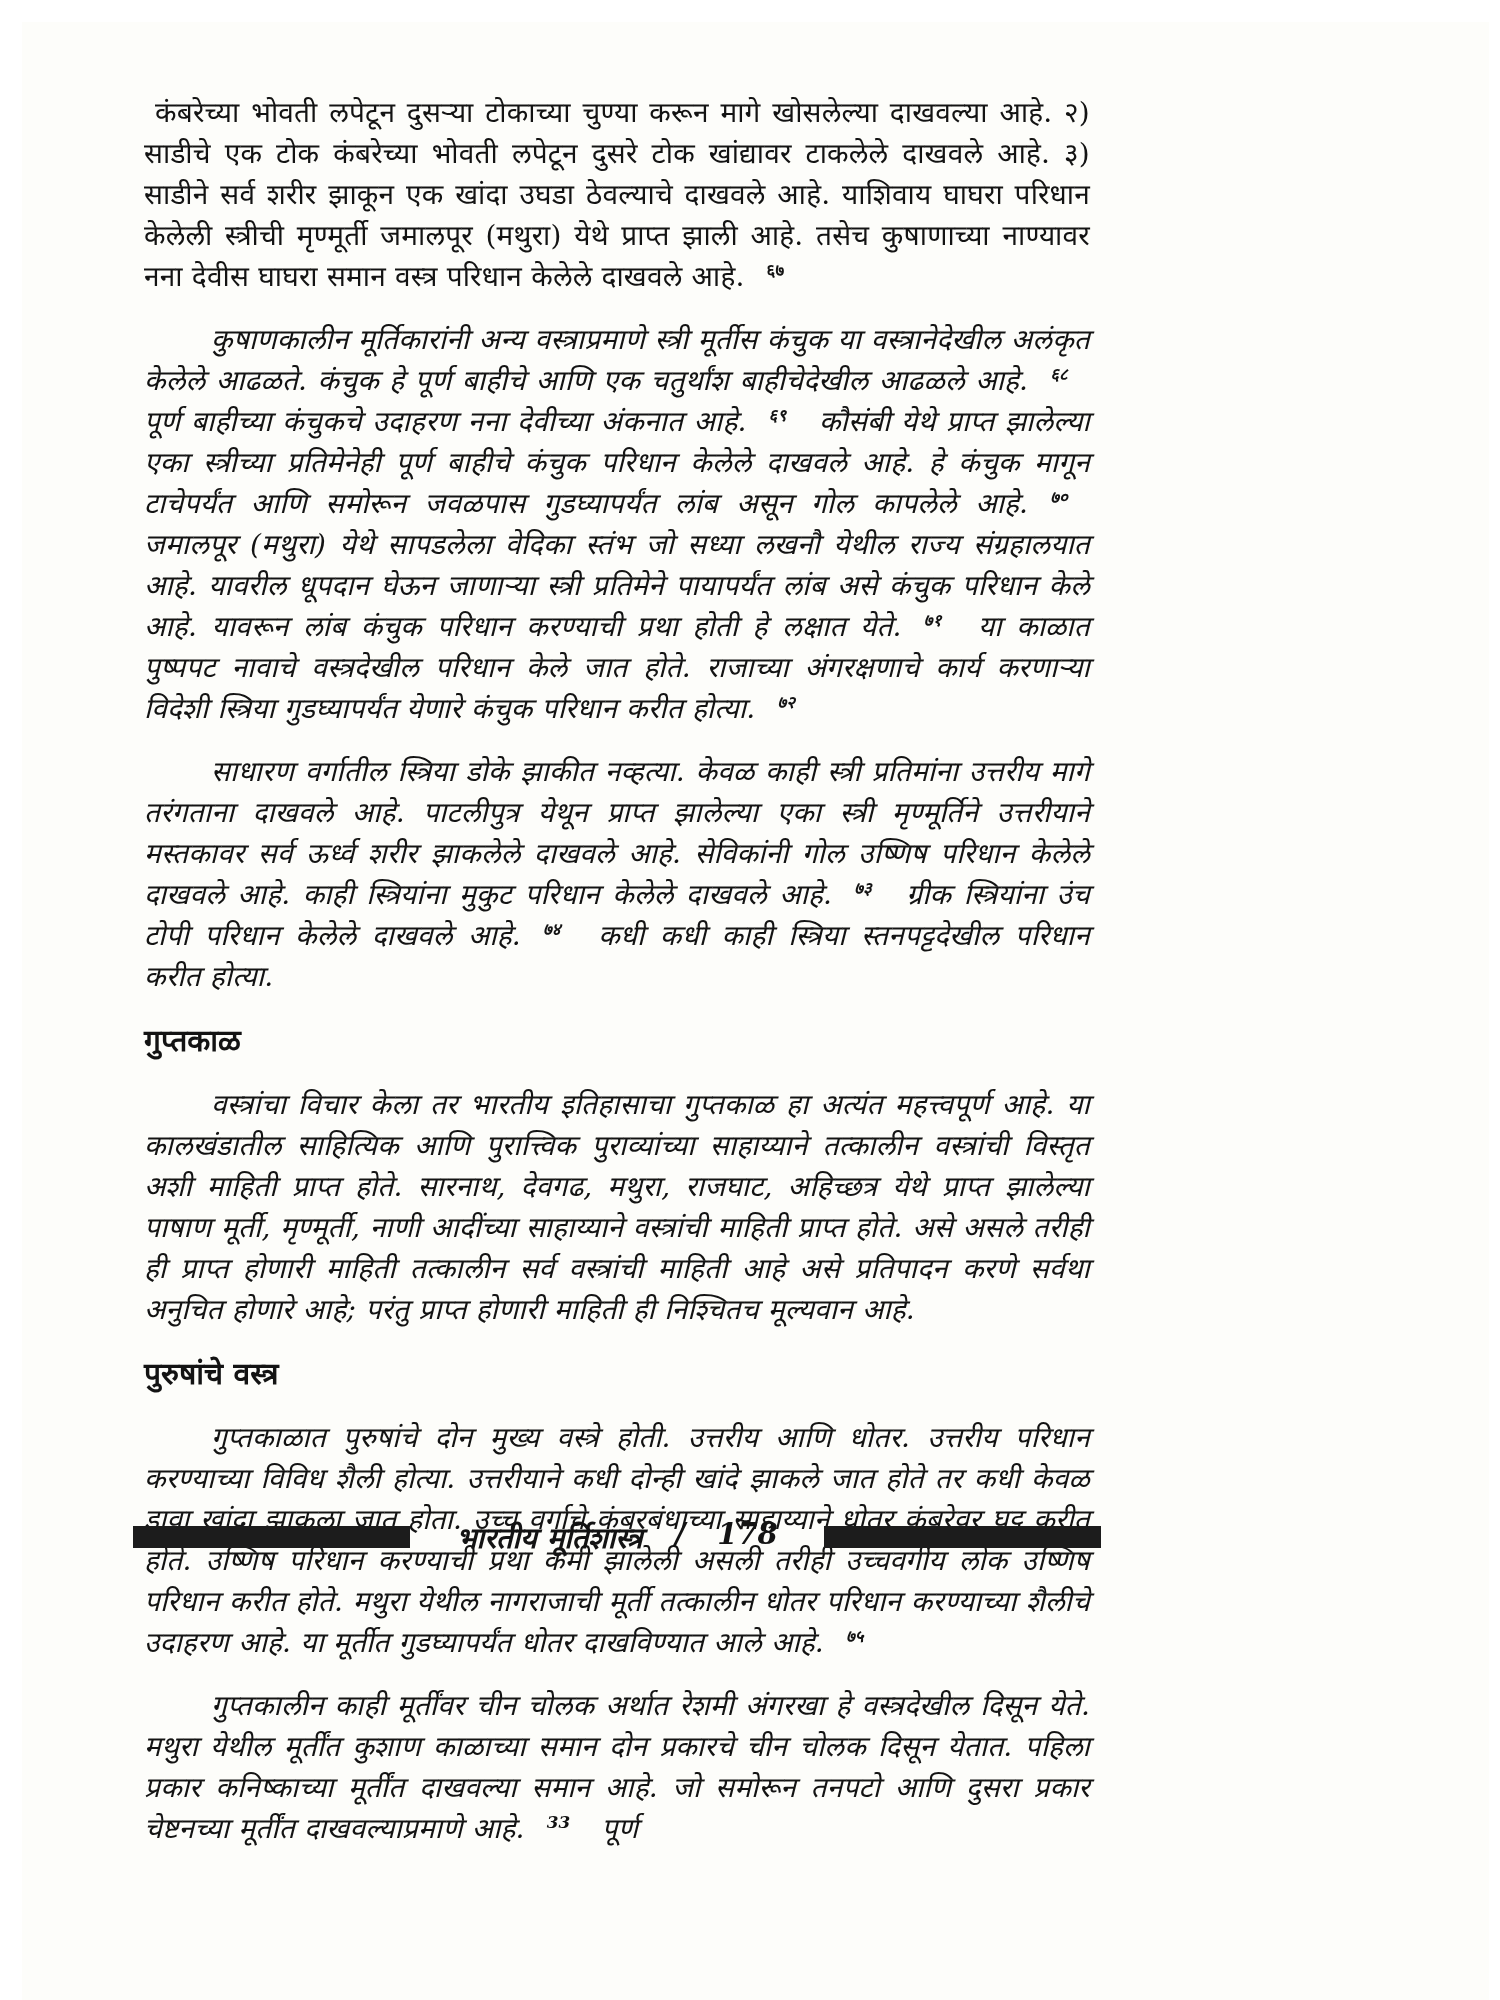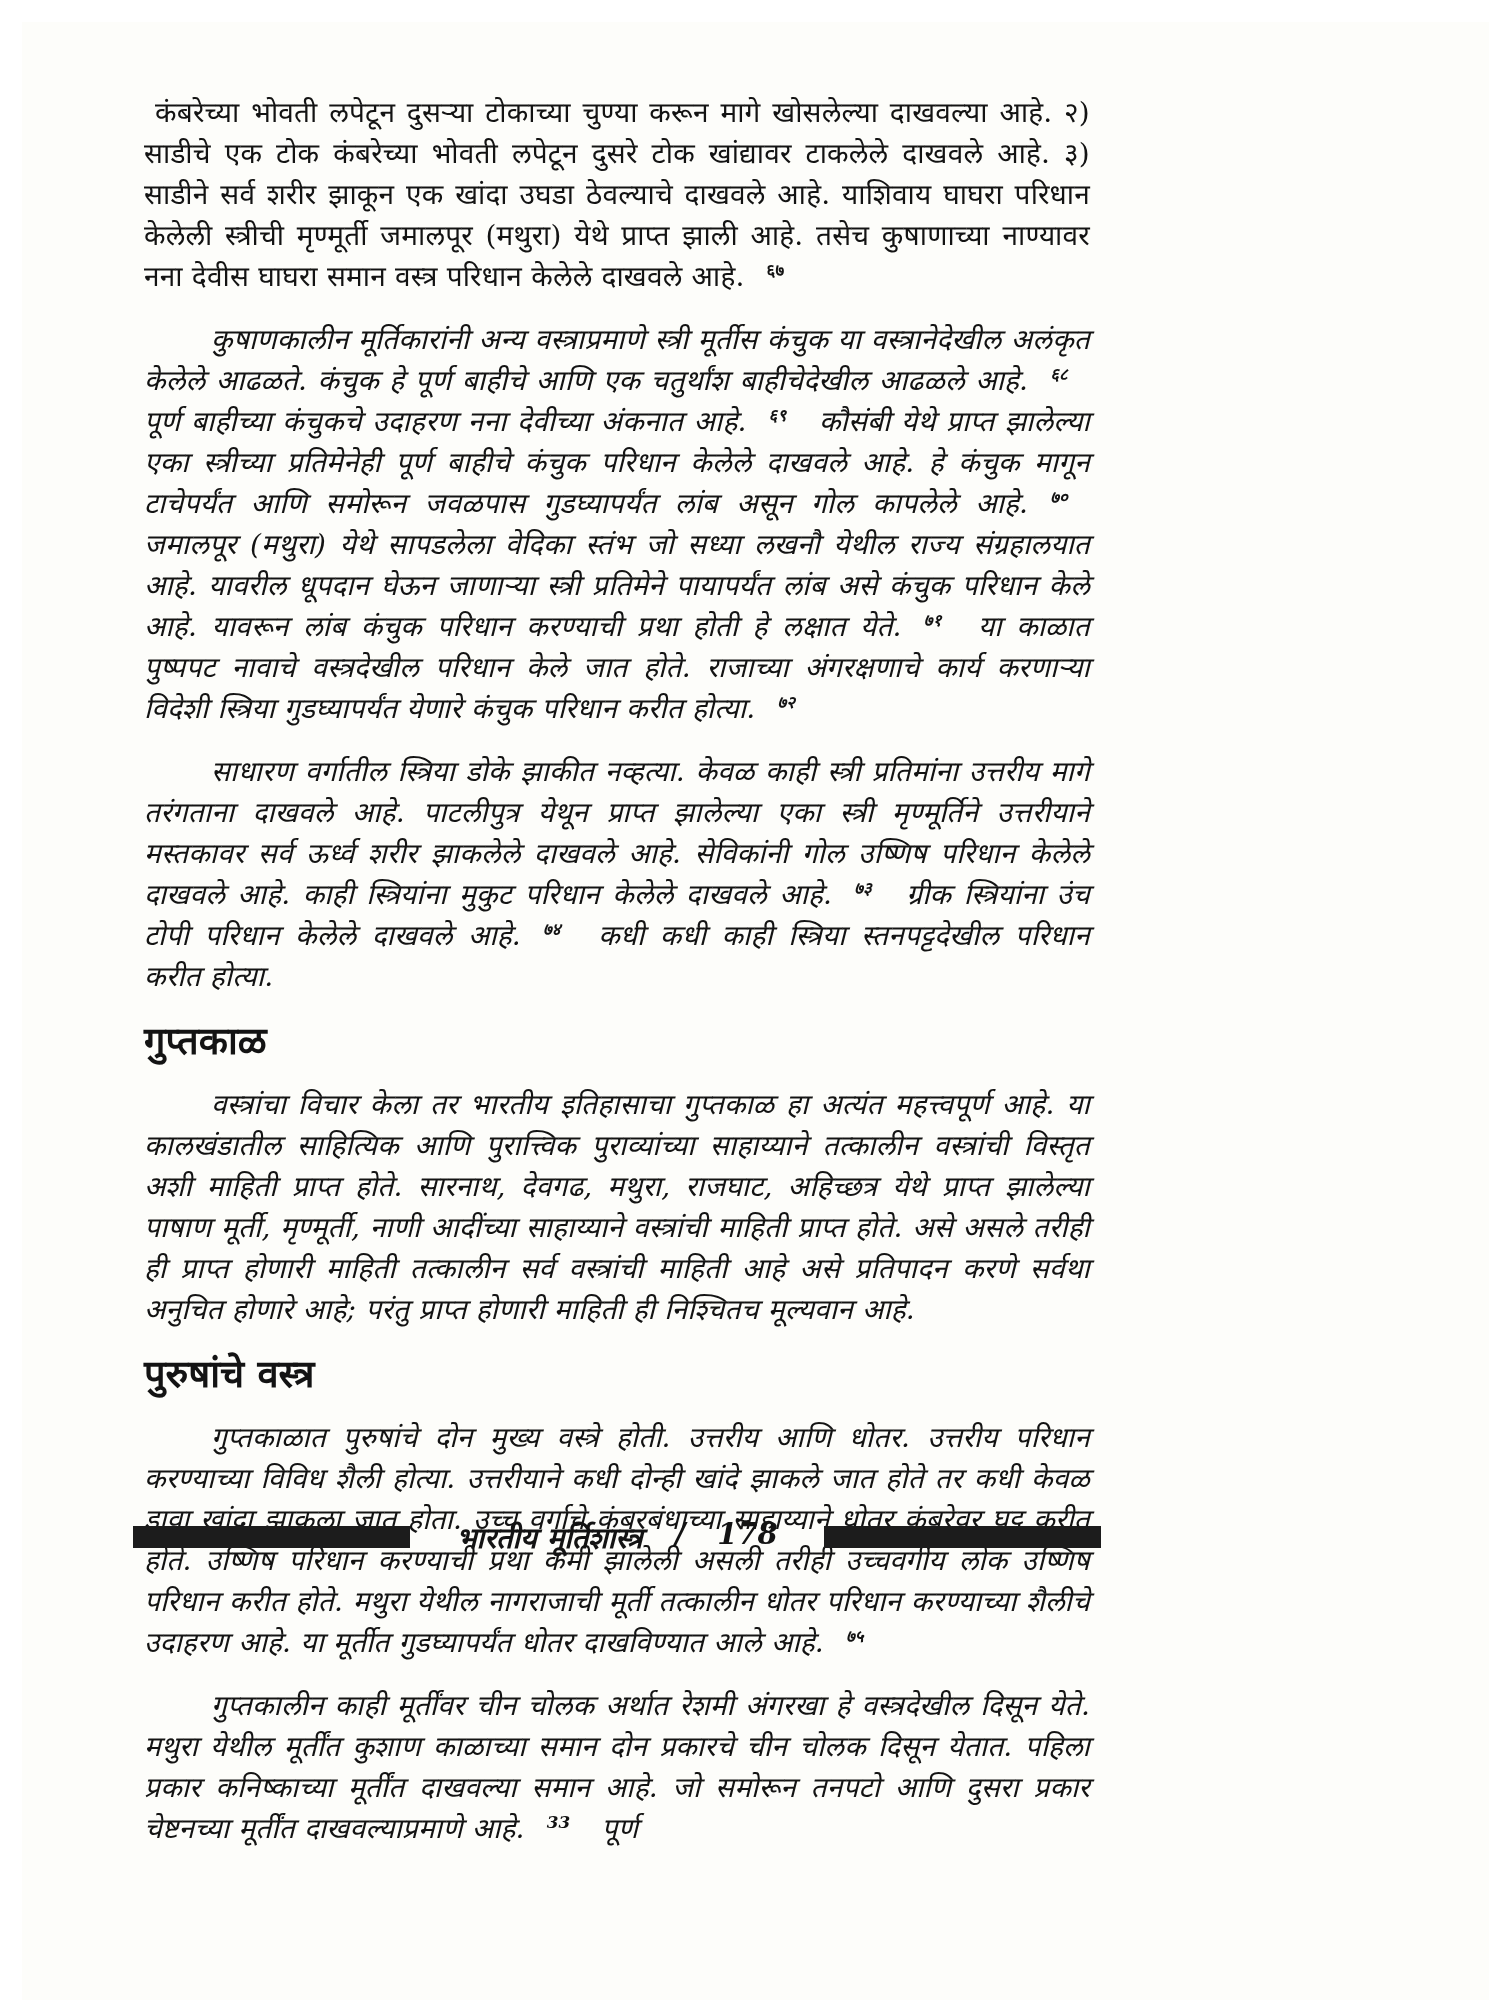--- a/index.html
+++ b/index.html
@@ -20,21 +20,21 @@
     width: 990px;
   }
   .body-paragraph {
     font-size: 28px;
     line-height: 41px;
     text-align: justify;
     letter-spacing: 0.2px;
   }
   .body-paragraph.indented { text-indent: 56px; font-style: italic; }
   .section-heading {
-    font-size: 38px;
+    font-size: 30px;
     line-height: 43px;
     font-weight: bold;
     text-align: left;
   }
   sup.footnote-ref {
     font-size: 0.60em;
     line-height: 0;
     vertical-align: super;
     font-weight: bold;
   }

